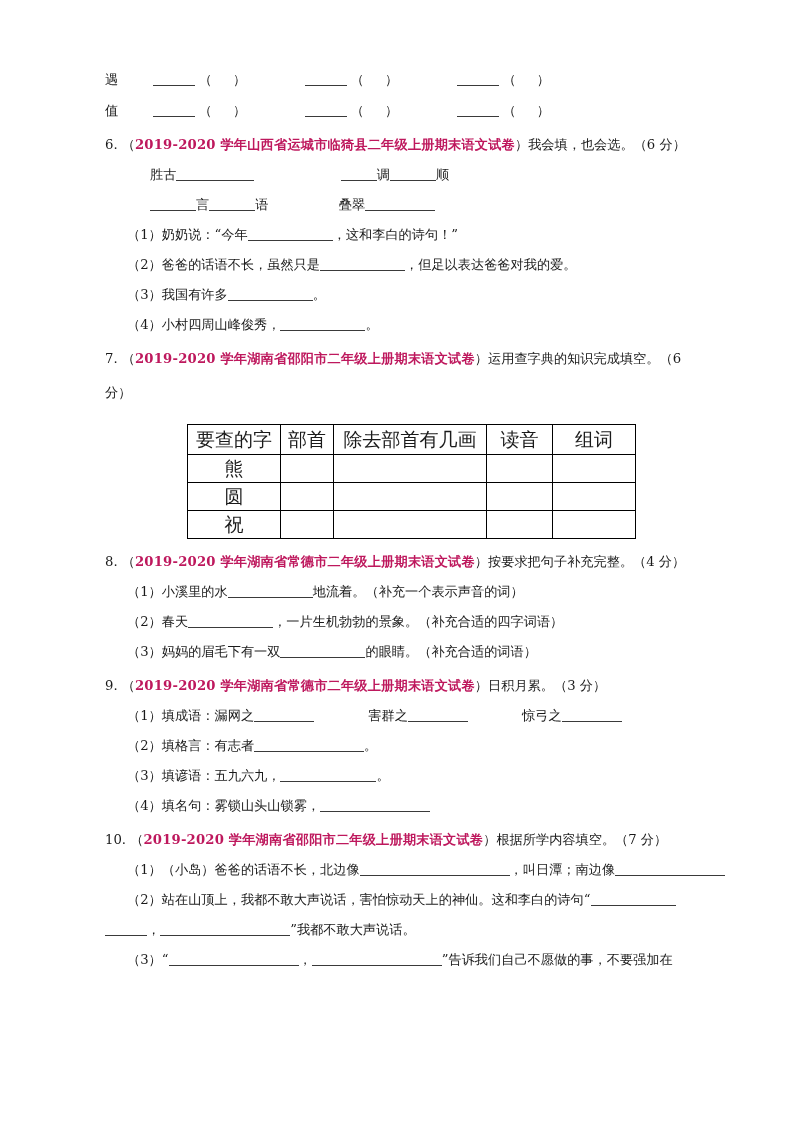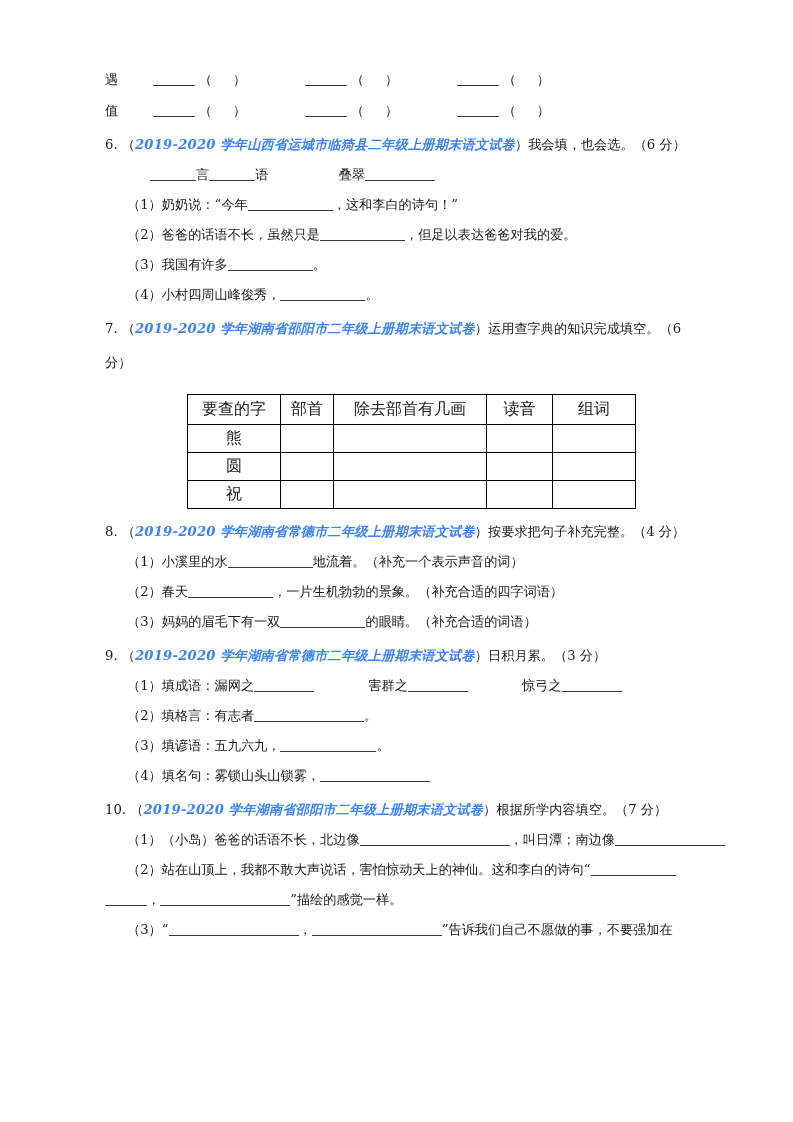--- a/index.html
+++ b/index.html
@@ -42,25 +42,24 @@
   .sub.wrapline {
     padding-left: 0;
     white-space: normal;
   }
   .indent2 {
     padding-left: 45px;
   }
 
   
   .src {
-    color: #3b82f6;
+    color: #be185d;
     font-family: "DejaVu Serif", "Liberation Serif", serif;
     font-weight: bold;
     letter-spacing: 0.2px;
-    font-style: italic;
   }
 
   
   .bl {
     display: inline-block;
     border-bottom: 1px solid #3a3a3a;
     height: 13px;
     vertical-align: -2px;
   }
   .bl.w36  { width: 36px; }
@@ -81,21 +80,21 @@
   .gap-xl { display: inline-block; width: 78px; }
 
   
   .tbl-wrap {
     margin-top: 16px;
     margin-bottom: 8px;
     padding-left: 82px;
   }
   table.dict {
     border-collapse: collapse;
-    font-size: 16px;
+    font-size: 19px;
   }
   table.dict td {
     border: 1px solid #000000;
     height: 27px;
     text-align: center;
     vertical-align: middle;
     padding: 0 4px;
   }
   table.dict td.c0 { width: 84px; }
   table.dict td.c1 { width: 44px; }
@@ -133,20 +132,25 @@
     <span class="gap-m"></span>
     <span class="bl w42"></span>
     <span>（&nbsp;&nbsp;&nbsp;&nbsp;&nbsp;）</span>
   </div>
 
   <div class="qline">
     <span>6.</span>
     <span>（</span><span class="src">2019-2020 学年山西省运城市临猗县二年级上册期末语文试卷</span><span>）</span><span>我会填，也会选。（6 分）</span>
   </div>
 
+  <div class="sub indent2">
+    <span>胜古</span><span class="bl w78"></span>
+    <span class="gap-xl"></span>
+    <span class="bl w36"></span><span>调</span><span class="bl w46"></span><span>顺</span>
+  </div>
 
   <div class="sub indent2">
     <span class="bl w46"></span><span>言</span><span class="bl w46"></span><span>语</span>
     <span class="gap-l"></span>
     <span>叠翠</span><span class="bl w70"></span>
   </div>
 
   <div class="sub">
     <span>（1）</span><span>奶奶说：“今年</span><span class="bl w85"></span><span>，这和李白的诗句！”</span>
   </div>
@@ -250,20 +254,20 @@
   </div>
 
   <div class="sub">
     <span>（1）</span><span>（小岛）爸爸的话语不长，北边像</span><span class="bl w150"></span><span>，叫日潭；南边像</span><span class="bl w110"></span>
   </div>
 
   <div class="sub">
     <span>（2）</span><span>站在山顶上，我都不敢大声说话，害怕惊动天上的神仙。这和李白的诗句“</span><span class="bl w85"></span>
   </div>
   <div class="sub wrapline">
-    <span class="bl w42"></span><span>，</span><span class="bl w130"></span><span>”描绘的感觉一样。</span>
+    <span class="bl w42"></span><span>，</span><span class="bl w130"></span><span>”我都不敢大声说话。</span>
   </div>
 
   <div class="sub">
     <span>（3）</span><span>“</span><span class="bl w130"></span><span>，</span><span class="bl w130"></span><span>”告诉我们自己不愿做的事，不要强加在</span>
   </div>
 
 </div>
 
 </body></html>

